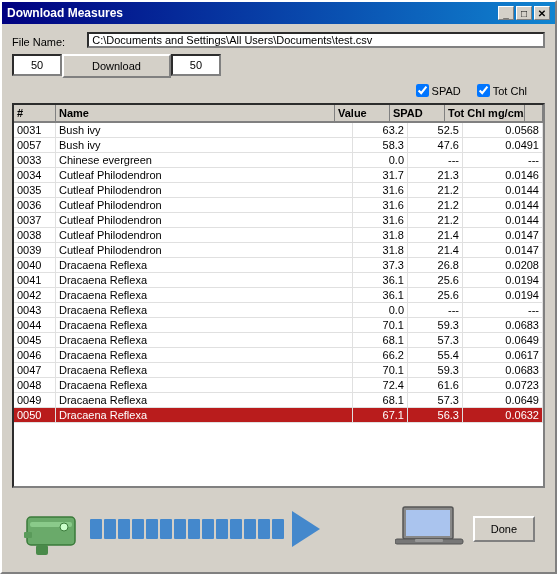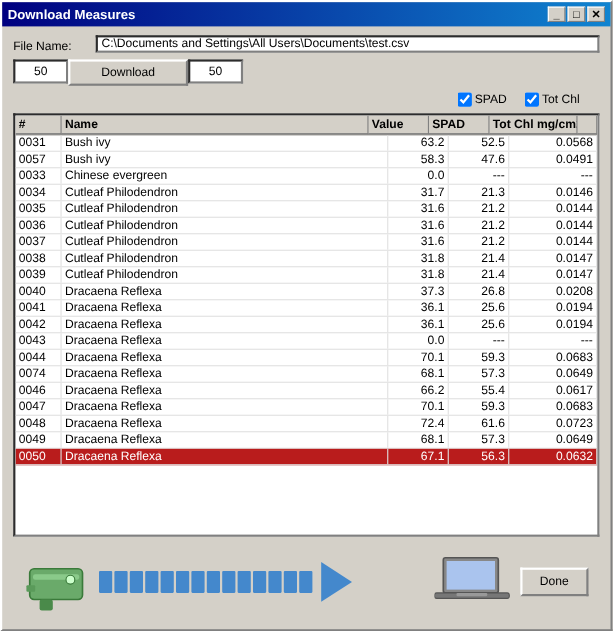--- a/index.html
+++ b/index.html
@@ -364,21 +364,21 @@
     <div class="td num">---</div>
   </div>
           <div class="table-row-data">
     <div class="td">0044</div>
     <div class="td">Dracaena Reflexa</div>
     <div class="td num">70.1</div>
     <div class="td num">59.3</div>
     <div class="td num">0.0683</div>
   </div>
           <div class="table-row-data">
-    <div class="td">0074</div>
+    <div class="td">0045</div>
     <div class="td">Dracaena Reflexa</div>
     <div class="td num">68.1</div>
     <div class="td num">57.3</div>
     <div class="td num">0.0649</div>
   </div>
           <div class="table-row-data">
     <div class="td">0046</div>
     <div class="td">Dracaena Reflexa</div>
     <div class="td num">66.2</div>
     <div class="td num">55.4</div>

